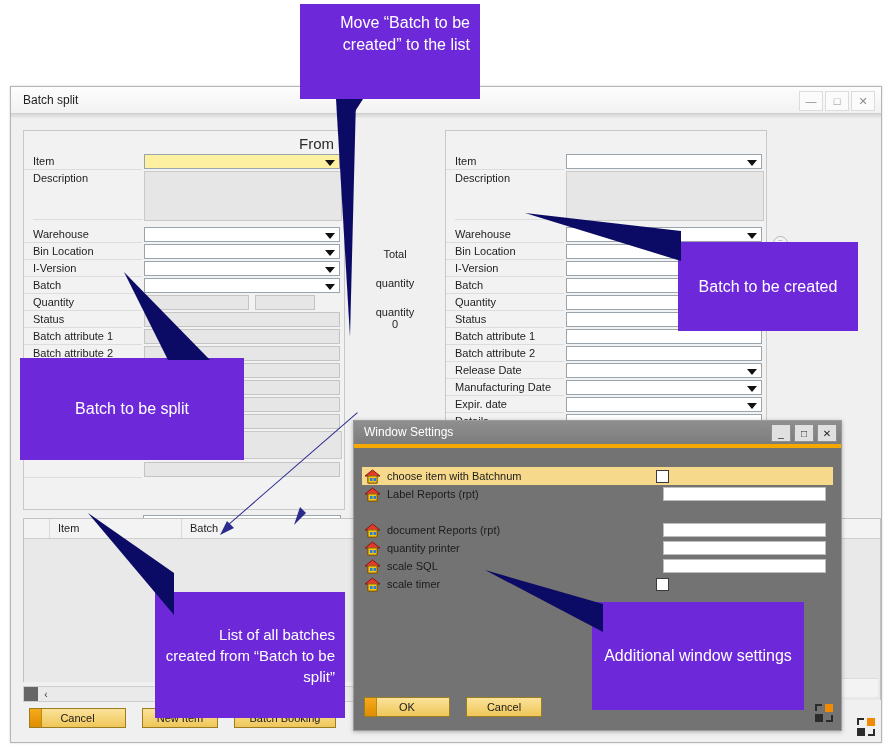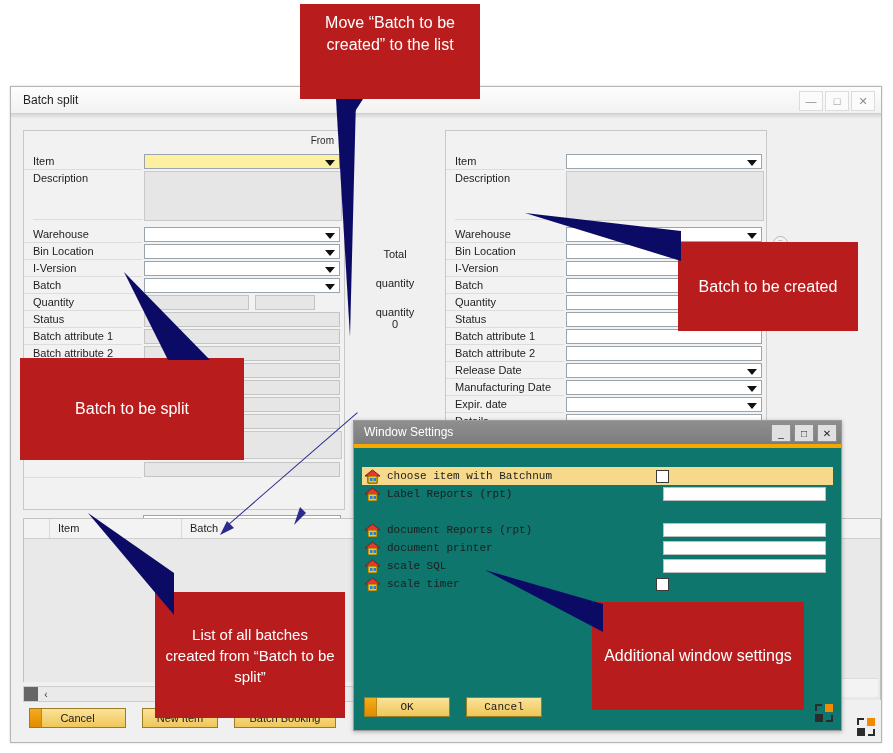--- a/index.html
+++ b/index.html
@@ -17,21 +17,21 @@
         display:flex;align-items:center;justify-content:center;color:#8d8d8d;font-size:11px;}
   .win-sep{height:4px;background:linear-gradient(#d6d6d6,#eaeaea);border-top:1px solid #cfcfcf;}
 
   .win-body{position:absolute;left:0;top:31px;right:0;bottom:0;}
 
   
   .panel{position:absolute;background:#f2f2f2;border:1px solid #c8c8c8;box-sizing:border-box;}
   .panelL{left:12px;top:12px;width:322px;height:380px;}
   .panelR{left:434px;top:12px;width:322px;height:380px;}
 
-  .hdr{position:absolute;font-size:10px;color:#2a2a2a;text-align:right;}
+  .hdr{position:absolute;font-size:15px;color:#2a2a2a;text-align:right;}
 
   .row{position:absolute;left:0;width:100%;height:17px;display:flex;align-items:center;box-sizing:border-box;}
   .lbl{width:118px;padding-left:9px;box-sizing:border-box;font-size:11px;color:#1d1d1d;
        border-bottom:1px solid #dcdcdc;height:17px;line-height:16px;position:relative;white-space:nowrap;}
 
   .fld{flex:1;height:15px;margin-left:2px;margin-right:4px;box-sizing:border-box;
        border:1px solid #9aa4ad;background:#ffffff;position:relative;}
   .fld.dis{background:#e6e6e6;border:1px solid #c4c4c4;}
   .fld.hl{background:#fdf0a0;}
   .fld.combo:after{content:"";position:absolute;right:4px;top:5px;
@@ -78,31 +78,31 @@
 
   
   .dlg{position:absolute;left:353px;top:420px;width:489px;height:311px;background:#ececec;
        border:1px solid #9b9b9b;box-sizing:border-box;box-shadow:0 1px 4px rgba(0,0,0,.28);}
   .dlg-title{height:23px;background:linear-gradient(#8f8f8f,#7c7c7c);color:#fff;font-size:12px;
              line-height:23px;padding-left:10px;position:relative;}
   .dlg-ctrls{position:absolute;right:4px;top:3px;display:flex;gap:3px;}
   .dbtn{width:18px;height:16px;background:#e0e0e0;border:1px solid #8d8d8d;color:#222;font-size:10px;
         display:flex;align-items:center;justify-content:center;}
   .dlg-accent{height:4px;background:#f5a800;}
-  .dlg-body{position:absolute;left:0;top:27px;right:0;bottom:0;background:#0f766e;font-family:Liberation Mono, monospace;}
+  .dlg-body{position:absolute;left:0;top:27px;right:0;bottom:0;background:#737373;}
   .drow{position:absolute;left:8px;right:8px;height:18px;display:flex;align-items:center;}
   .drow.sel{background:#f7d98b;}
   .dico{width:17px;height:15px;margin-left:2px;margin-right:6px;flex:0 0 17px;position:relative;}
   .dlabel{font-size:11px;color:#1c1c1c;flex:1;white-space:nowrap;}
   .dinput{width:163px;height:14px;background:#fff;border:1px solid #bdbdbd;box-sizing:border-box;margin-right:7px;}
   .dcheck{width:13px;height:13px;background:#fff;border:1px solid #3a3a3a;box-sizing:border-box;margin-left:3px;}
   .dlg-btns{position:absolute;left:10px;bottom:13px;display:flex;gap:16px;}
 
   
-  .callout{position:absolute;background:#b91c1c;color:#fff;text-align:center;
+  .callout{position:absolute;background:#6d28d9;color:#fff;text-align:right;
            font-size:16px;line-height:22px;padding:8px 10px;box-sizing:border-box;}
   .co-small{font-size:15px;line-height:21px;}
   .tail{position:absolute;width:0;height:0;}
   .leader{position:absolute;border-top:1px solid #2b2b8f;transform-origin:0 0;}
 </style>
 </head>
 <body>
 
 <div class="win">
   <div class="win-title">
@@ -371,21 +371,21 @@
 
     <div class="drow" style="top:91px;">
       <span class="dico">
         <svg viewBox="0 0 17 15" width="17" height="15">
           <path d="M8.5 1 L16 7 H13 V14 H4 V7 H1 Z" fill="#e23b2e" stroke="#7e1b12" stroke-width="1"></path>
           <rect x="4" y="7" width="9" height="7" fill="#f5c518" stroke="#8a6c07" stroke-width="1"></rect>
           <rect x="6" y="9" width="2.5" height="3" fill="#2a7fd4"></rect>
             <rect x="9.5" y="9" width="2.5" height="3" fill="#2a7fd4"></rect>
         </svg>
       </span>
-      <span class="dlabel">document printer</span>
+      <span class="dlabel">quantity printer</span>
       <span class="dinput"></span>
     </div>
 
     <div class="drow" style="top:109px;">
       <span class="dico">
         <svg viewBox="0 0 17 15" width="17" height="15">
           <path d="M8.5 1 L16 7 H13 V14 H4 V7 H1 Z" fill="#e23b2e" stroke="#7e1b12" stroke-width="1"></path>
           <rect x="4" y="7" width="9" height="7" fill="#f5c518" stroke="#8a6c07" stroke-width="1"></rect>
           <rect x="6" y="9" width="2.5" height="3" fill="#2a7fd4"></rect>
             <rect x="9.5" y="9" width="2.5" height="3" fill="#2a7fd4"></rect>

